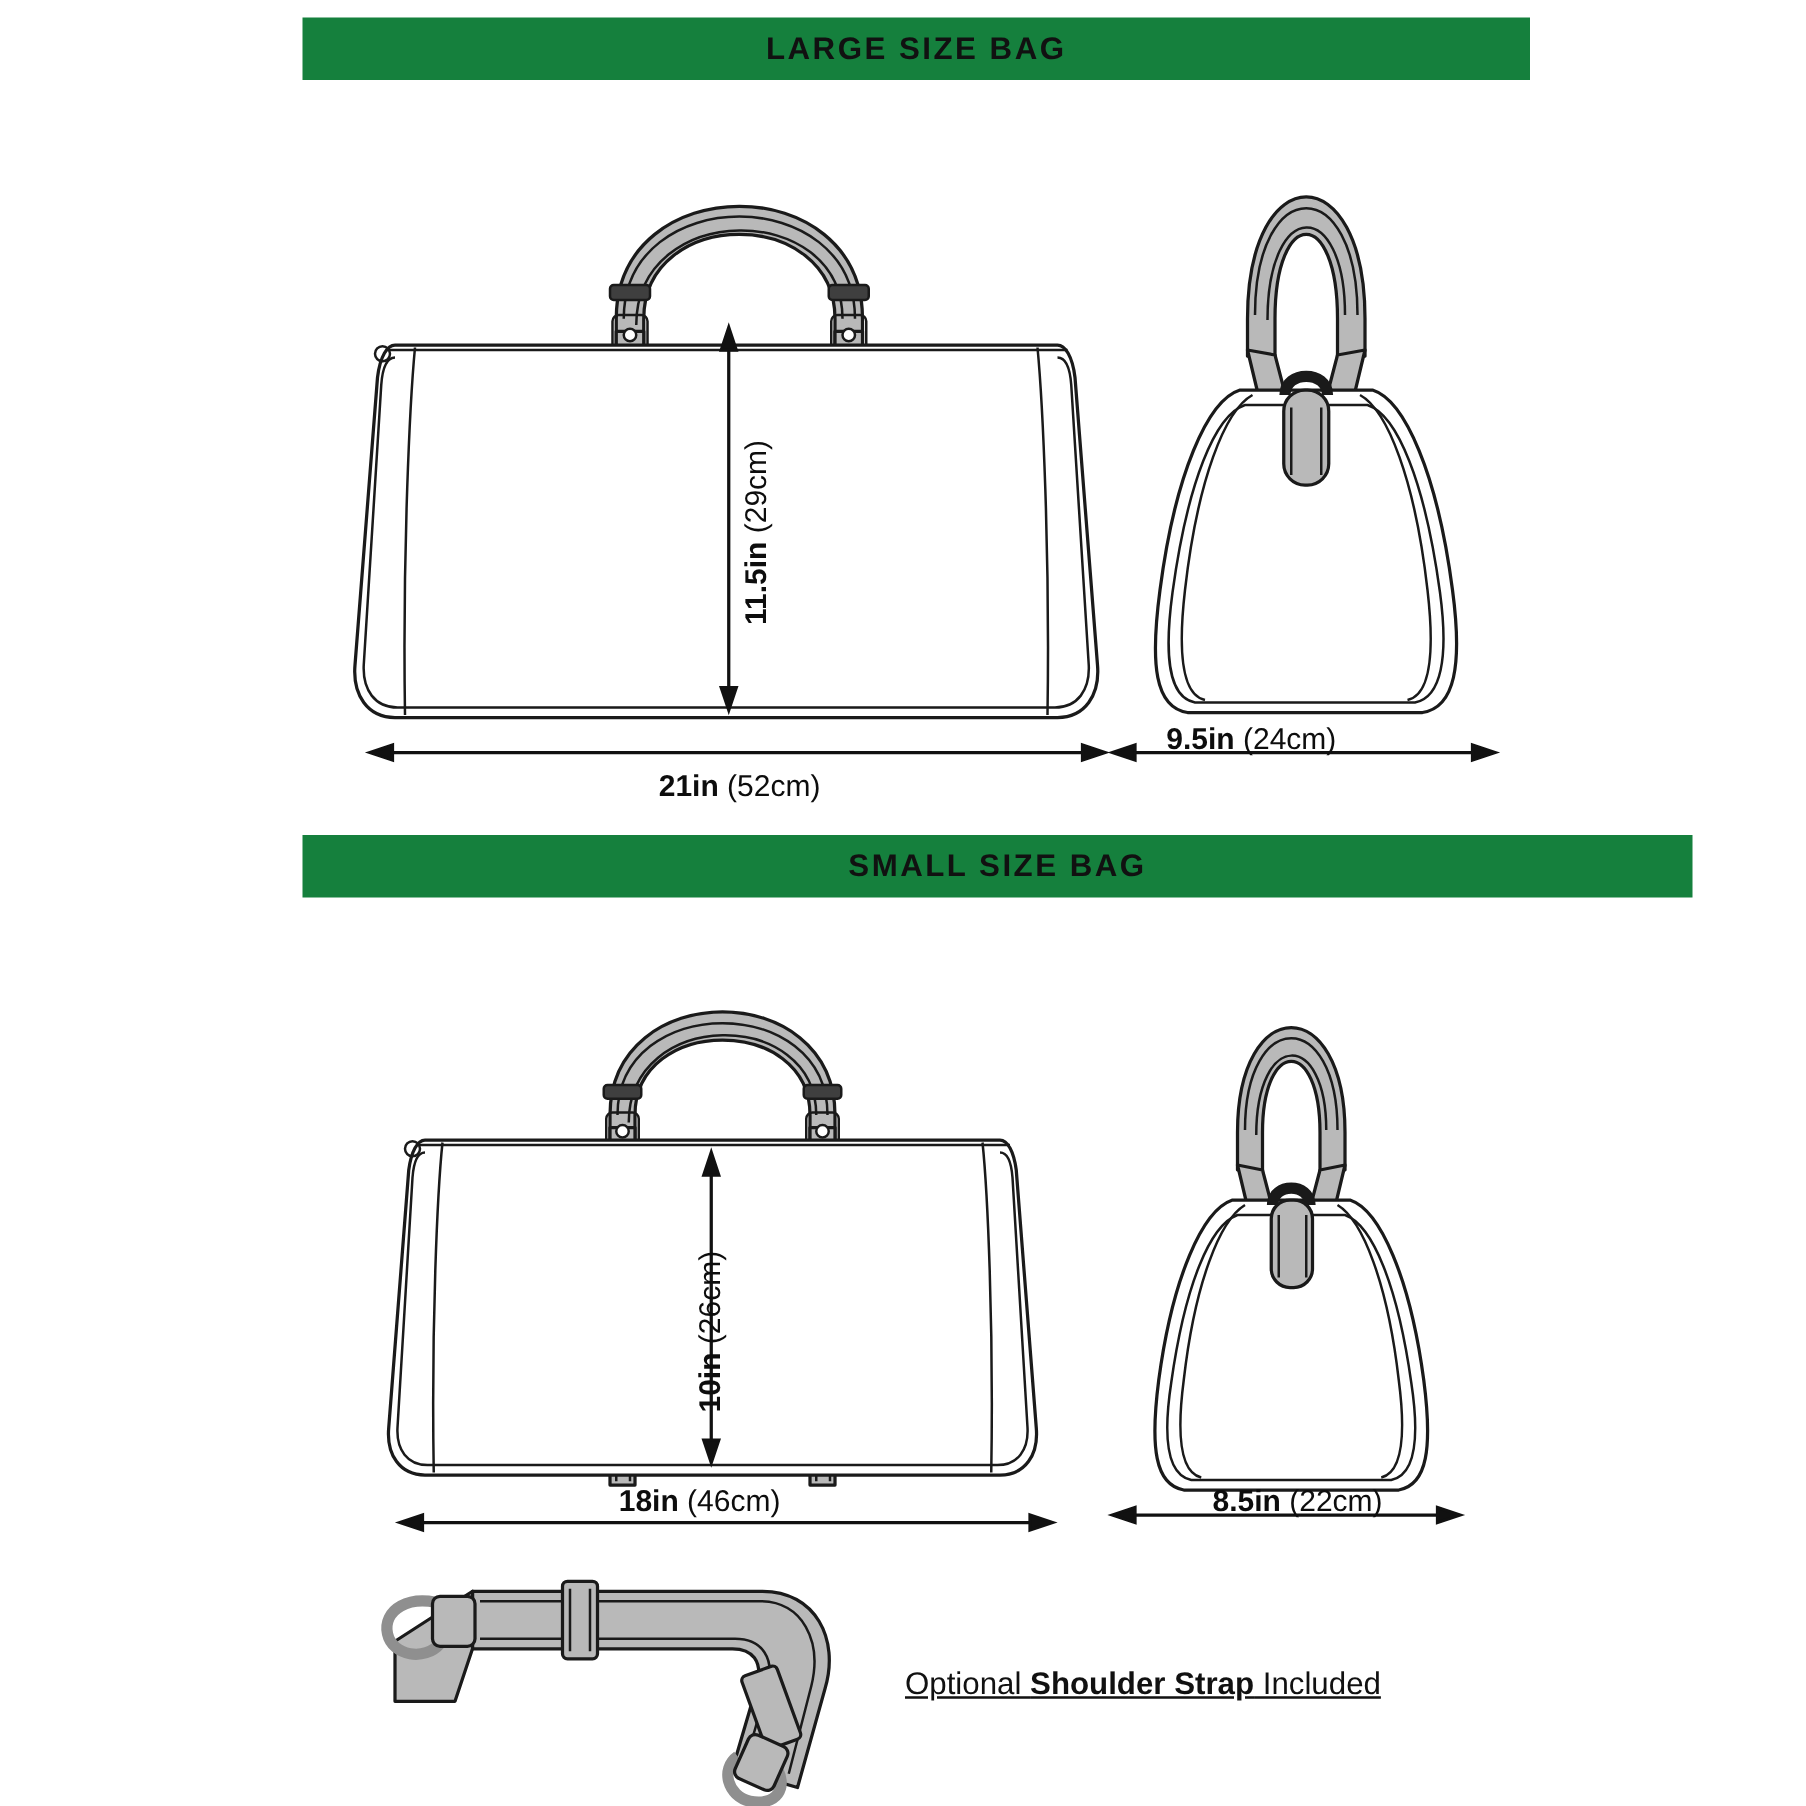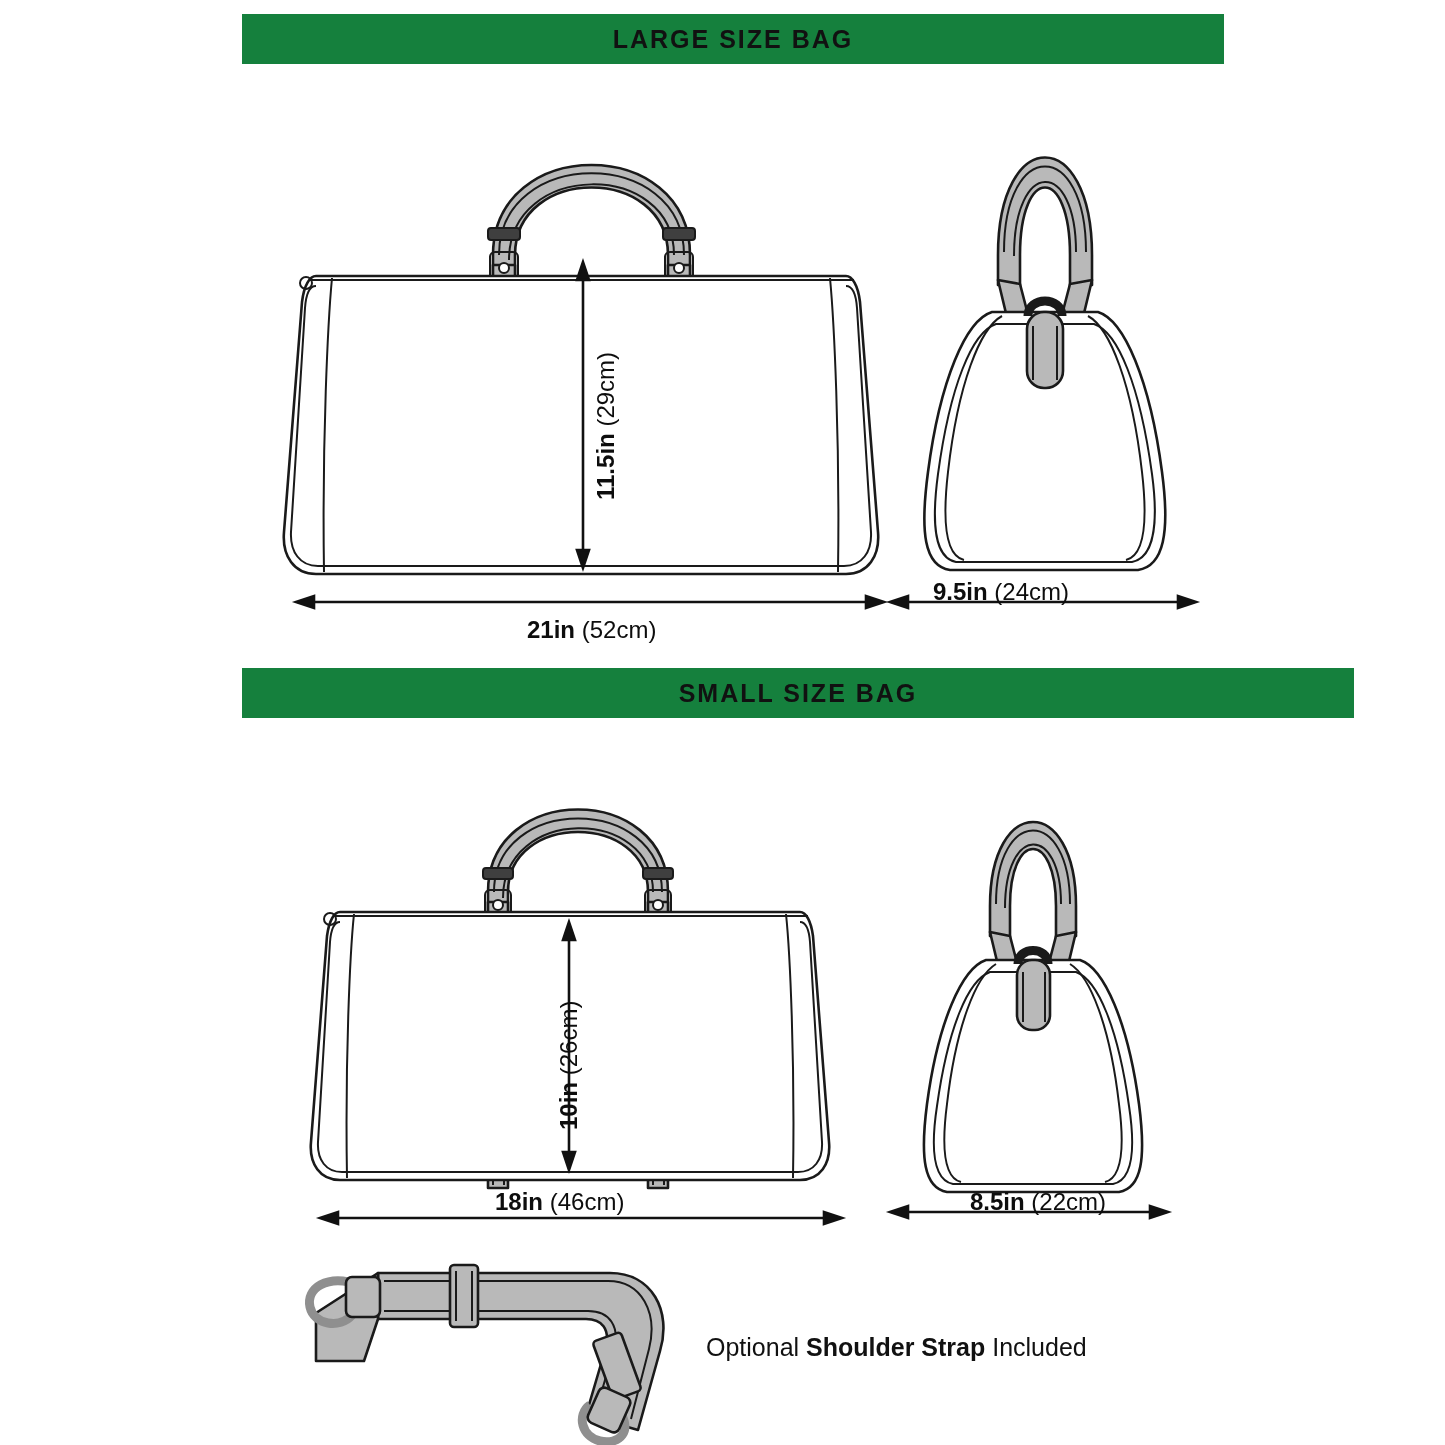--- a/index.html
+++ b/index.html
@@ -238,17 +238,17 @@
       <rect class="strap" x="286" y="96" width="62" height="30" rx="4" transform="rotate(70 317 111)"></rect>
     </g>
     <g>
       <path class="thin" d="M60 30 C26 18, 6 34, 10 52 C14 70, 40 74, 52 60" style="stroke-width:9; stroke:#8f8f8f"></path>
       <rect class="strap" x="46" y="22" width="34" height="40" rx="6"></rect>
       <path class="thin" d="M316 150 C336 178, 318 190, 300 186 C282 182, 276 160, 290 150" style="stroke-width:9; stroke:#8f8f8f"></path>
       <rect class="strap" x="292" y="136" width="34" height="38" rx="6" transform="rotate(24 309 155)"></rect>
     </g>
   </svg>
 
-  <div class="note" style="left: 706px; top: 1333px;">
+  <div class="note" style="left: 724px; top: 1333px; text-decoration: underline;">
     <span>Optional </span><b>Shoulder Strap</b><span> Included</span>
   </div>
 
 </div>
 
 </body></html>

